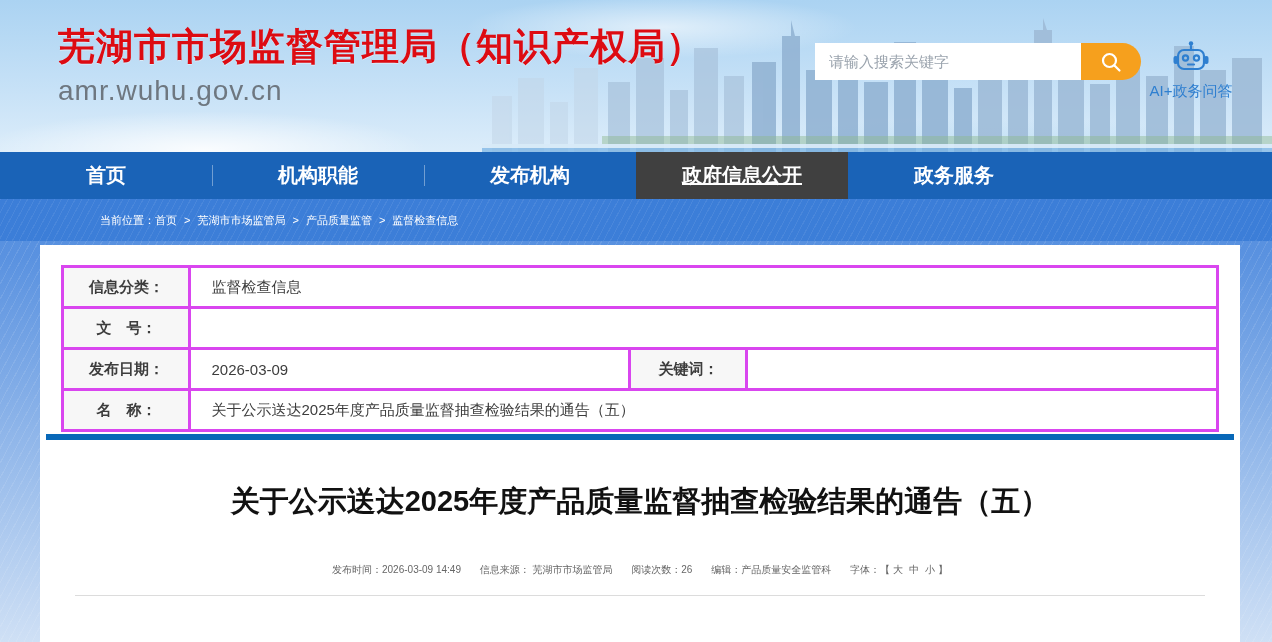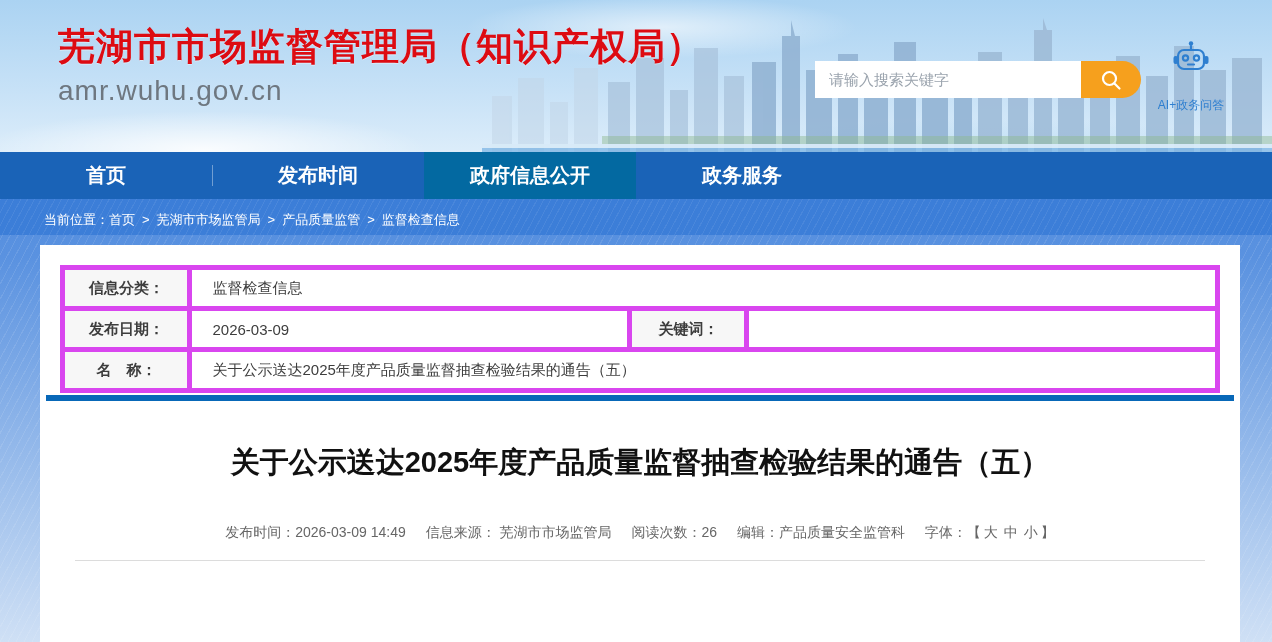--- a/index.html
+++ b/index.html
@@ -20,59 +20,59 @@
       linear-gradient(180deg,#abd3f2 0%, #c8e2f7 55%, #e2f0fb 100%);
   }
   .skyline { position:absolute; right:0; bottom:0; }
   .logo { position:absolute; left:44px; top:16px; width:560px; height:110px; display:flex; align-items:flex-start; cursor:pointer; }
   .emblem { width:76px; height:92px; margin-right:14px; }
   .titles { padding-top:10px; }
   .site-title { font-size:37px; font-weight:bold; color:#dd0b12; letter-spacing:1px; line-height:1.15; white-space:nowrap;
     text-shadow:0 1px 0 rgba(255,255,255,.4); }
   .site-url { font-size:28px; color:#6e7780; margin-top:6px; letter-spacing:1px; }
 
-  .search-wrap { position:absolute; left:815px; top:61px; display:flex; height:37px; }
+  .search-wrap { position:absolute; left:815px; top:43px; display:flex; height:37px; }
   .search-input { width:266px; height:37px; border:none; outline:none; background:#ffffff; padding:0 14px;
     font-size:15px; color:#333; font-family:inherit; }
   .search-input::placeholder { color:#9aa3ad; }
   .search-btn { width:60px; height:37px; border:none; background:#f6a01d; border-radius:0 19px 19px 0;
     display:flex; align-items:center; justify-content:center; cursor:pointer; }
 
   .ai-qa { position:absolute; left:1146px; top:40px; width:90px; text-align:center; cursor:pointer; }
-  .ai-qa-label { font-size:12px; color:#2e7fd0; margin-top:17px; white-space:nowrap; }
+  .ai-qa-label { font-size:15px; color:#2e7fd0; margin-top:2px; white-space:nowrap; }
 
   
   .navbar { position:absolute; top:152px; left:0; width:1272px; height:47px; background:#1a63b7; display:flex; }
   .nav-item { position:relative; width:212px; height:47px; line-height:47px; text-align:center;
     color:#ffffff; font-size:20px; font-weight:bold; cursor:pointer; }
   .nav-item:not(:first-child)::before { content:""; position:absolute; left:0; top:13px; width:1px; height:21px;
     background:rgba(255,255,255,.38); }
-  .nav-item.active { background:#0369a1; }
+  .nav-item.active { background:#404040;text-decoration:underline; }
   .nav-item.active::before, .nav-item.active + .nav-item::before { display:none; }
 
   
-  .crumb-bar { position:absolute; top:199px; left:0; width:1272px; height:36px; background:
+  .crumb-bar { position:absolute; top:199px; left:0; width:1272px; height:42px; background:
       repeating-linear-gradient(118deg, rgba(255,255,255,.07) 0 1px, rgba(255,255,255,0) 1px 6px),
       #3c7ed8;
-    line-height:42px; color:#ffffff; font-size:13px; padding-left:44px; }
+    line-height:42px; color:#ffffff; font-size:11px; padding-left:100px; }
   .crumb-bar a { color:#ffffff; text-decoration:none; cursor:pointer; }
   .crumb-sep { margin:0 7px; }
 
   
   .card { position:absolute; left:40px; top:245px; width:1200px; height:480px; background:#ffffff; }
 
   table.doc-table { width:1154px; margin:20px auto 0 auto; border-collapse:collapse; table-layout:fixed; }
-  table.doc-table td { border:5px solid #d946ef; height:41px; font-size:15px; vertical-align:middle; }
+  table.doc-table td { border:3px solid #d946ef; height:41px; font-size:15px; vertical-align:middle; }
   td.lbl { background:#f7f7f7; text-align:center; font-weight:bold; color:#3d3d3d; }
   td.val { background:#ffffff; color:#3d3d3d; padding-left:20px; }
 
   .accent-bar { height:6px; background:#0868b8; margin:2px 6px 0 6px; }
 
   .article-title { margin-top:42px; text-align:center; font-size:29px; font-weight:bold; color:#111111; }
-  .article-meta { margin-top:41px; text-align:center; font-size:14px; color:#666666; }
+  .article-meta { margin-top:41px; text-align:center; font-size:10px; color:#666666; }
   .article-meta .seg { margin:0 8px; }
   .font-size-ctl { cursor:pointer; margin:0 3px; }
   .divider { border-top:1px solid #dcdcdc; margin:18px 35px 0 35px; }
 </style>
 </head>
 <body>
 
 <div class="screen">
 
   <div class="header">
@@ -169,21 +169,22 @@
           <circle cx="24.5" cy="18" r="2.6"></circle>
           <line x1="16" y1="24.5" x2="22" y2="24.5"></line>
         </g>
       </svg>
       <div class="ai-qa-label">AI+政务问答</div>
     </div>
   </div>
 
   <div class="navbar">
     <div class="nav-item">首页</div>
-    <div class="nav-item">发布时间</div>
+    <div class="nav-item">机构职能</div>
+    <div class="nav-item">发布机构</div>
     <div class="nav-item active">政府信息公开</div>
     <div class="nav-item">政务服务</div>
   </div>
 
   <div class="crumb-bar">
     <span>当前位置：</span><a>首页</a><span class="crumb-sep">&gt;</span><a>芜湖市市场监管局</a><span class="crumb-sep">&gt;</span><a>产品质量监管</a><span class="crumb-sep">&gt;</span><a>监督检查信息</a>
   </div>
 
   <div class="card">
 
@@ -193,20 +194,24 @@
           <col style="width:440px">
           <col style="width:117px">
           <col style="width:470px">
         </colgroup>
       <tbody>
           <tr>
         <td class="lbl">信息分类：</td>
         <td class="val" colspan="3">监督检查信息</td>
       </tr>
       <tr>
+        <td class="lbl">文　号：</td>
+        <td class="val" colspan="3"></td>
+      </tr>
+      <tr>
         <td class="lbl">发布日期：</td>
         <td class="val">2026-03-09</td>
         <td class="lbl">关键词：</td>
         <td class="val"></td>
       </tr>
       <tr>
         <td class="lbl">名　称：</td>
         <td class="val" colspan="3">关于公示送达2025年度产品质量监督抽查检验结果的通告（五）</td>
       </tr>
     </tbody>

